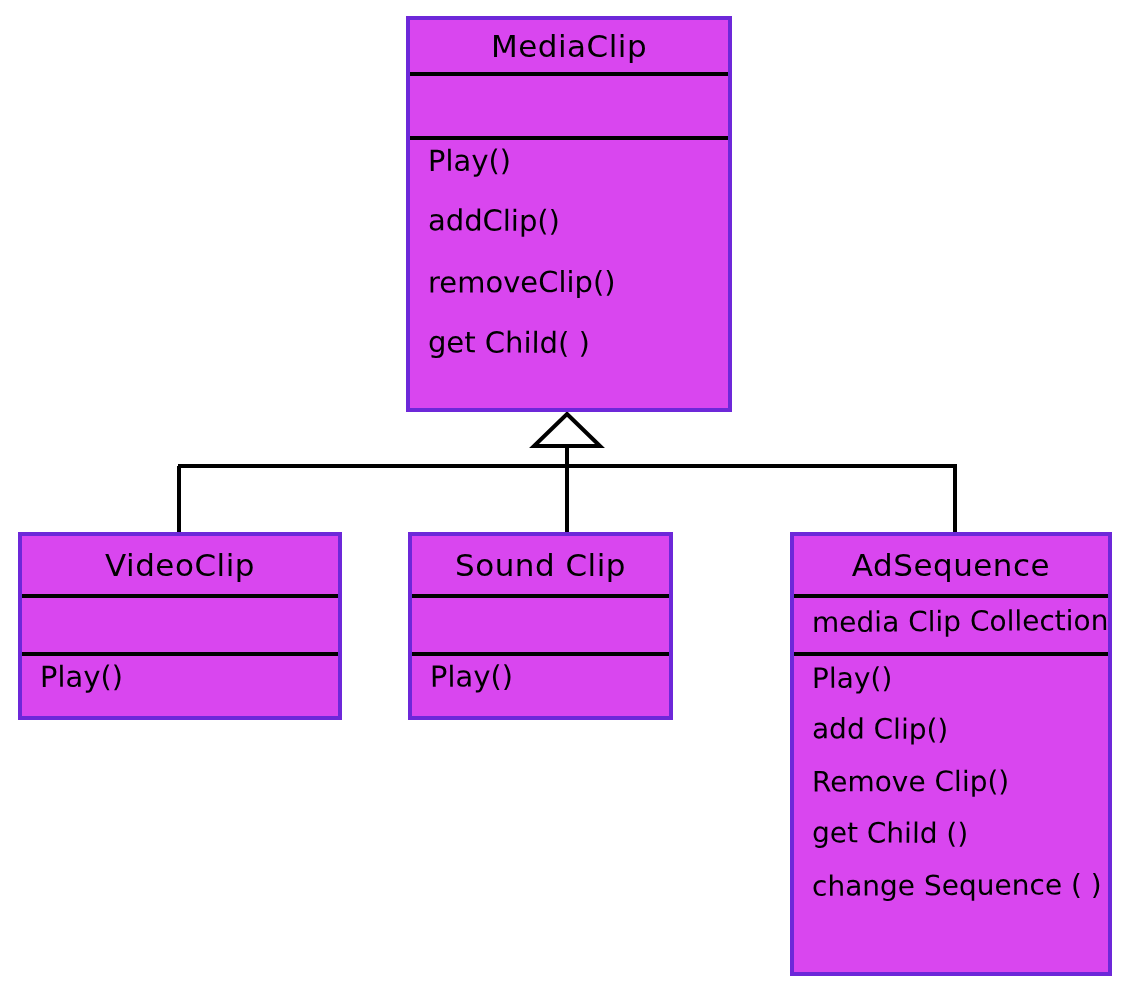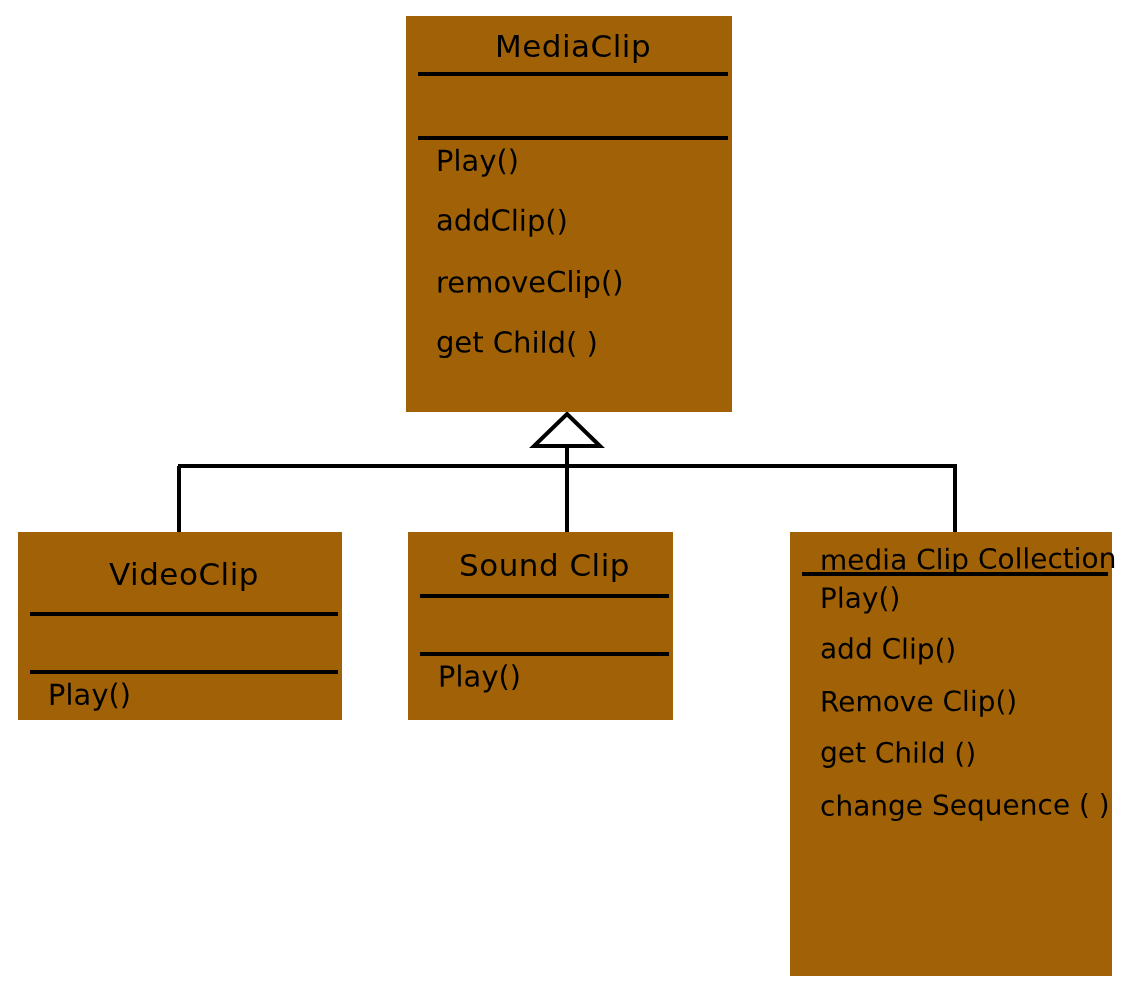--- a/index.html
+++ b/index.html
@@ -18,23 +18,22 @@
   #diagram-svg {
     position: absolute;
     left: 0;
     top: 0;
     width: 1137px;
     height: 999px;
   }
   .uml-class {
     position: absolute;
     box-sizing: border-box;
-    border: 4px solid #a16207;
-    background: #a16207;
-    padding-left: 8px;
+    border: 4px solid #6d28d9;
+    background: #d946ef;
   }
   .compartment {
     box-sizing: border-box;
     position: relative;
     width: 100%;
   }
   .compartment.divider-below {
     border-bottom: 4px solid #000000;
   }
   .class-name {
@@ -69,34 +68,34 @@
 
   
   #class-mediaclip { left: 406px; top: 16px; width: 326px; height: 396px; }
   #class-mediaclip .c-name   { height: 56px; }
   #class-mediaclip .c-attrs  { height: 64px; }
   #class-mediaclip .c-ops    { height: 264px; }
   #class-mediaclip .member   { margin-bottom: 32px; }
 
   
   #class-videoclip { left: 18px; top: 532px; width: 324px; height: 188px; }
-  #class-videoclip .c-name  { height: 80px; }
+  #class-videoclip .c-name  { height: 62px; }
   #class-videoclip .c-attrs { height: 58px; }
   #class-videoclip .c-ops   { height: 60px; }
 
   
   #class-soundclip { left: 408px; top: 532px; width: 265px; height: 188px; }
   #class-soundclip .c-name  { height: 62px; }
   #class-soundclip .c-attrs { height: 58px; }
   #class-soundclip .c-ops   { height: 60px; }
 
   
   #class-adsequence { left: 790px; top: 532px; width: 322px; height: 444px; }
   #class-adsequence .c-name  { height: 62px; }
-  #class-adsequence .c-attrs { height: 40px; text-align: right; }
+  #class-adsequence .c-attrs { height: 58px; text-align: right; }
   #class-adsequence .c-ops   { height: 319px; }
   #class-adsequence .c-attrs .member { font-size: 28px; padding-top: 4px; }
   #class-adsequence .c-ops .member { margin-bottom: 24px; font-size: 28px; }
   #class-adsequence .c-ops { padding-top: 2px; }
 
   .c-name, .c-attrs, .c-ops { box-sizing: border-box; }
 </style>
 </head>
 <body>
 
@@ -148,20 +147,23 @@
     </div>
     <div class="compartment c-attrs divider-below"></div>
     <div class="compartment c-ops">
       <div class="member-list">
         <span class="member">Play()</span>
       </div>
     </div>
   </div>
 
   <div class="uml-class" id="class-adsequence">
+    <div class="compartment c-name divider-below">
+      <div class="class-name">AdSequence</div>
+    </div>
     <div class="compartment c-attrs divider-below">
       <div class="member-list">
         <span class="member">media Clip Collection</span>
       </div>
     </div>
     <div class="compartment c-ops">
       <div class="member-list">
         <span class="member">Play()</span>
         <span class="member">add Clip()</span>
         <span class="member">Remove Clip()</span>

